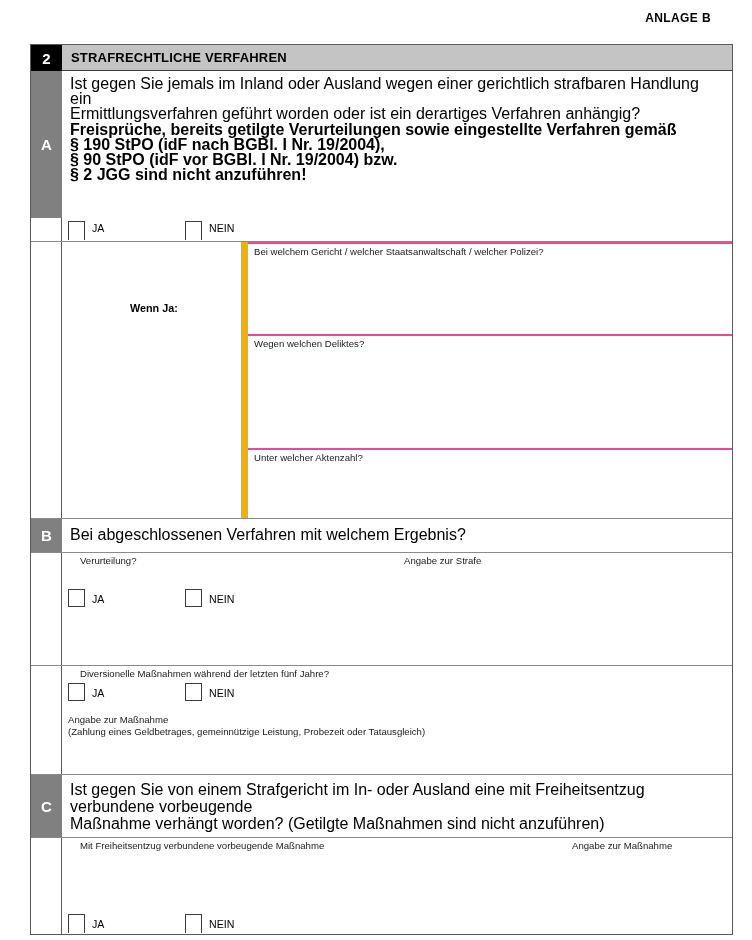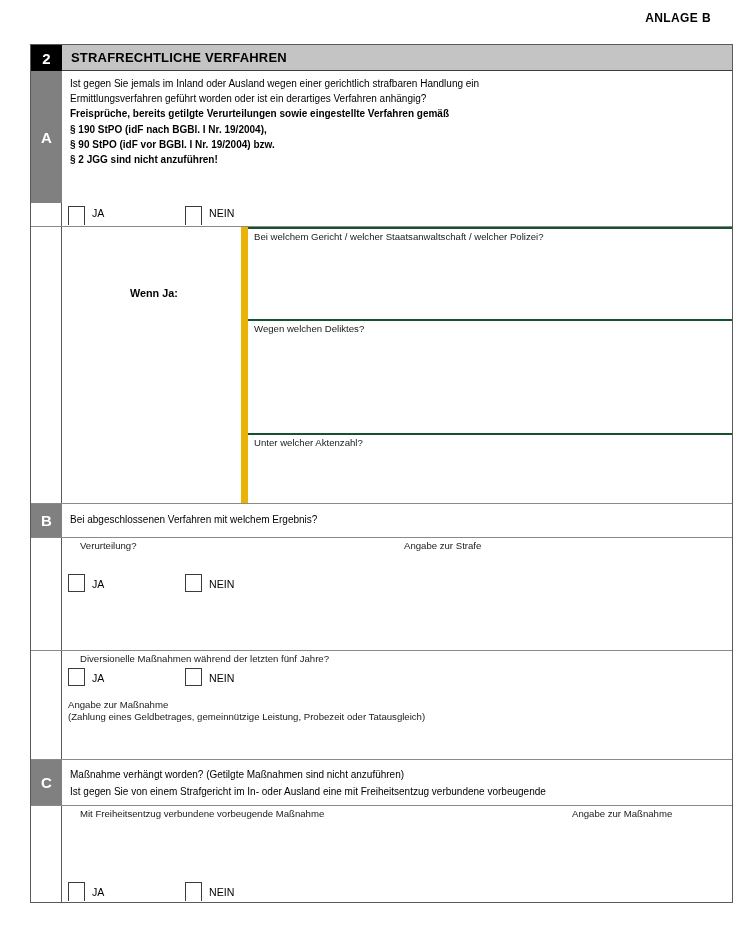--- a/index.html
+++ b/index.html
@@ -90,37 +90,37 @@
     font-size: 13px;
     font-weight: bold;
     letter-spacing: 0.2px;
   }
 
   
   .qblock .content {
     padding: 5px 8px 4px 8px;
   }
   .q-text {
-    font-size: 10px;
+    font-size: 16px;
     line-height: 15.2px;
   }
   .q-text .bold {
     font-weight: bold;
   }
   .q-big {
-    font-size: 10px;
+    font-size: 16px;
     line-height: 17px;
   }
 
   
   .rule-thin {
     border-top: 1px solid #8a8a8a;
   }
   .rule-dark {
-    border-top: 2px solid #14532d;
+    border-top: 2px solid #ec4899;
   }
 
   
   .cb-row {
     position: relative;
     height: 26px;
   }
   .checkbox {
     position: absolute;
     width: 17px;
@@ -304,22 +304,22 @@
       </div>
     </div>
   </div>
 
   <div class="band qblock rule-thin">
     <div class="gutter grey">
       <div class="gutter-label">C</div>
     </div>
     <div class="content" style="padding:6px 8px 5px 8px;">
       <div class="q-big">
+        <div>Ist gegen Sie von einem Strafgericht im In- oder Ausland eine mit Freiheitsentzug verbundene vorbeugende</div>
         <div>Maßnahme verhängt worden? (Getilgte Maßnahmen sind nicht anzuführen)</div>
-        <div>Ist gegen Sie von einem Strafgericht im In- oder Ausland eine mit Freiheitsentzug verbundene vorbeugende</div>
       </div>
     </div>
   </div>
 
   <div class="band rule-thin">
     <div class="gutter"></div>
     <div class="content b-row" style="height:96px">
       <div class="field-label lbl-left">Mit Freiheitsentzug verbundene vorbeugende Maßnahme</div>
       <div class="field-label lbl-mid-c">Angabe zur Maßnahme</div>
 

